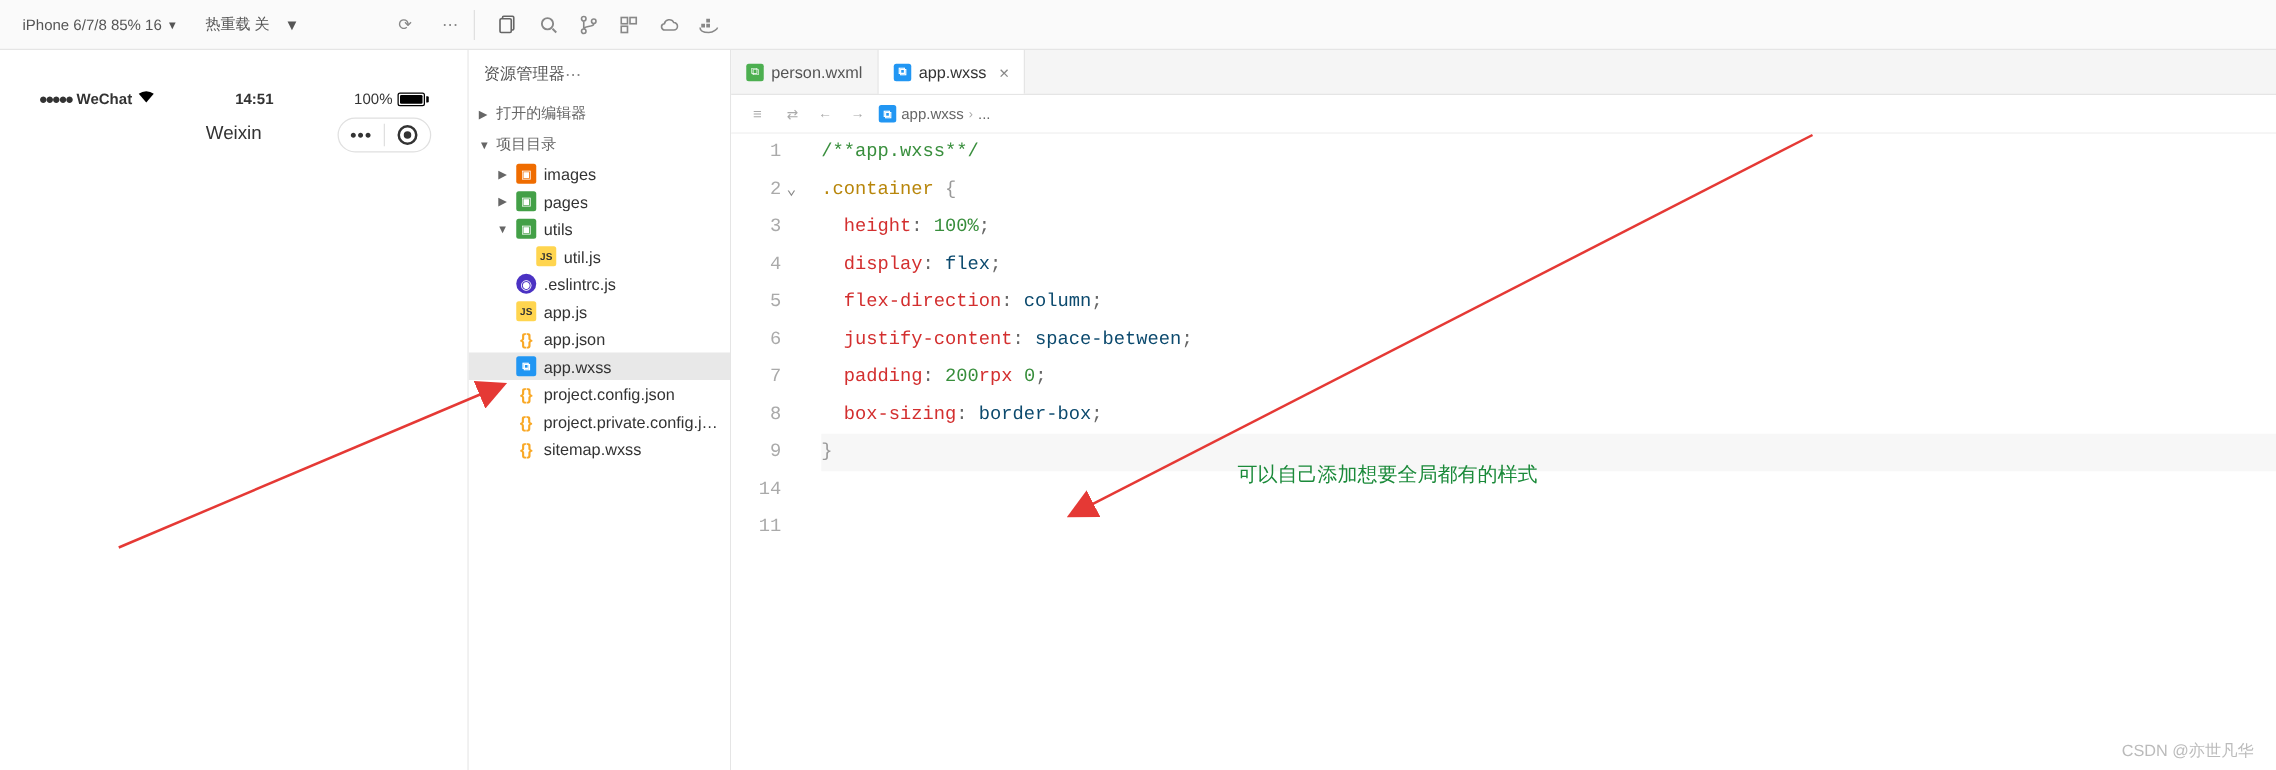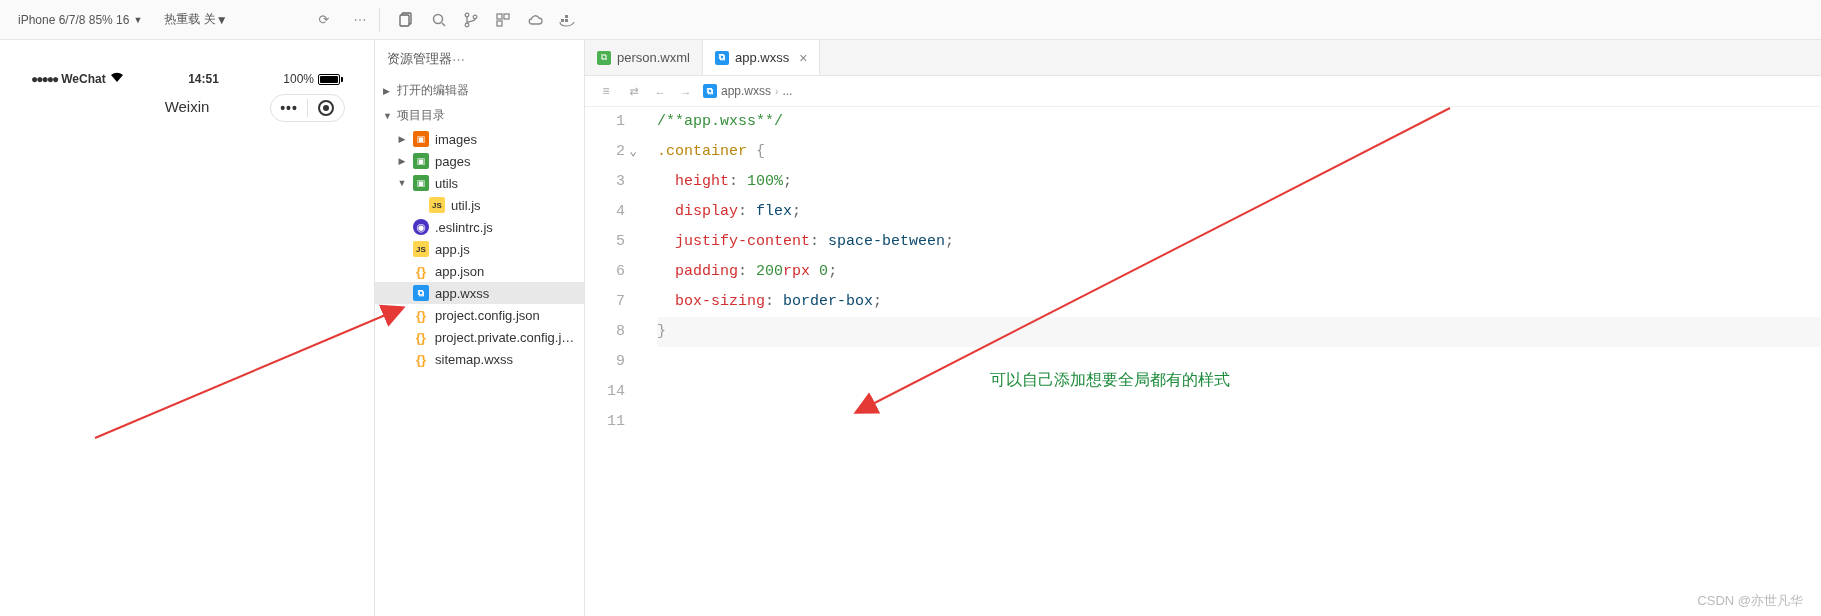--- a/index.html
+++ b/index.html
@@ -3,21 +3,21 @@
   <meta charset="utf-8">
   <style>
     * { margin: 0; padding: 0; box-sizing: border-box; }
     body { font-family: -apple-system, BlinkMacSystemFont, "Segoe UI", Arial, sans-serif; font-size: 13px; color: #333; background: #fff; overflow: hidden; width: 1821px; height: 616px; position: relative; }
     
     
     .top-toolbar { display: flex; align-items: center; height: 40px; border-bottom: 1px solid #e5e5e5; background: #fafafa; }
     .tb-left { display: flex; align-items: center; padding-left: 10px; gap: 6px; width: 375px; }
     .device-select { display: flex; align-items: center; gap: 4px; padding: 4px 8px; font-size: 12px; color: #555; cursor: pointer; }
     .device-select .chev { font-size: 9px; }
-    .hot-reload { display: flex; align-items: center; gap: 0; padding: 4px 8px; font-size: 12px; color: #555; cursor: pointer; }
+    .hot-reload { display: flex; align-items: center; gap: 12px; padding: 4px 8px; font-size: 12px; color: #555; cursor: pointer; }
     .tb-icon { width: 30px; height: 30px; display: flex; align-items: center; justify-content: center; color: #888; cursor: pointer; border-radius: 4px; }
     .tb-spacer { flex: 1; }
     .tb-icons-row { display: flex; align-items: center; gap: 2px; padding: 0 8px; }
     .tb-divider { width: 1px; height: 24px; background: #e0e0e0; margin: 0 4px; }
 
     
     .main { display: flex; height: calc(100% - 40px); }
 
     
     .simulator { width: 375px; display: flex; flex-direction: column; align-items: center; border-right: 1px solid #e5e5e5; background: #fff; }
@@ -309,20 +309,21 @@
         <div class="ln">8</div>
         <div class="ln">9</div>
         <div class="ln">14</div>
         <div class="ln">11</div>
       </div>
       <div class="code">
         <div class="code-line"><span class="c-comment">/**app.wxss**/</span></div>
         <div class="code-line"><span class="c-selector">.container</span> <span class="c-brace">{</span></div>
         <div class="code-line">  <span class="c-prop">height</span><span class="c-colon">:</span> <span class="c-number">100%</span><span class="c-semi">;</span></div>
         <div class="code-line">  <span class="c-prop">display</span><span class="c-colon">:</span> <span class="c-value">flex</span><span class="c-semi">;</span></div>
+        <div class="code-line">  <span class="c-prop">flex-direction</span><span class="c-colon">:</span> <span class="c-value">column</span><span class="c-semi">;</span></div>
         <div class="code-line">  <span class="c-prop">justify-content</span><span class="c-colon">:</span> <span class="c-value">space-between</span><span class="c-semi">;</span></div>
         <div class="code-line">  <span class="c-prop">padding</span><span class="c-colon">:</span> <span class="c-number">200</span><span class="c-unit">rpx</span> <span class="c-number">0</span><span class="c-semi">;</span></div>
         <div class="code-line">  <span class="c-prop">box-sizing</span><span class="c-colon">:</span> <span class="c-value">border-box</span><span class="c-semi">;</span></div>
         <div class="code-line hl"><span class="c-brace">}</span></div>
         <div class="code-line"></div>
       </div>
     </div>
   </div>
 </div>
 

